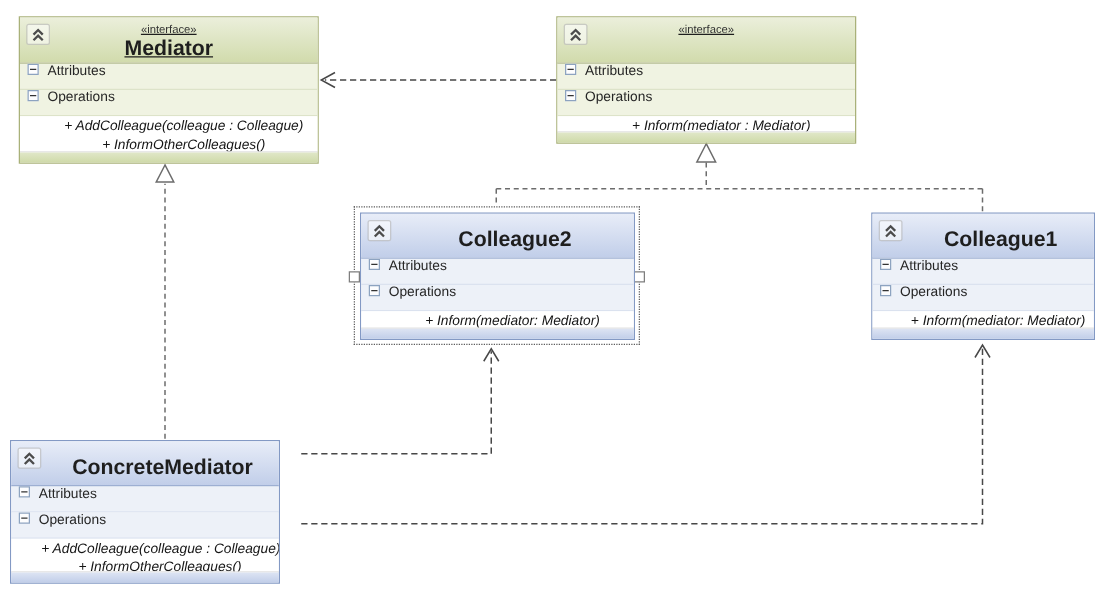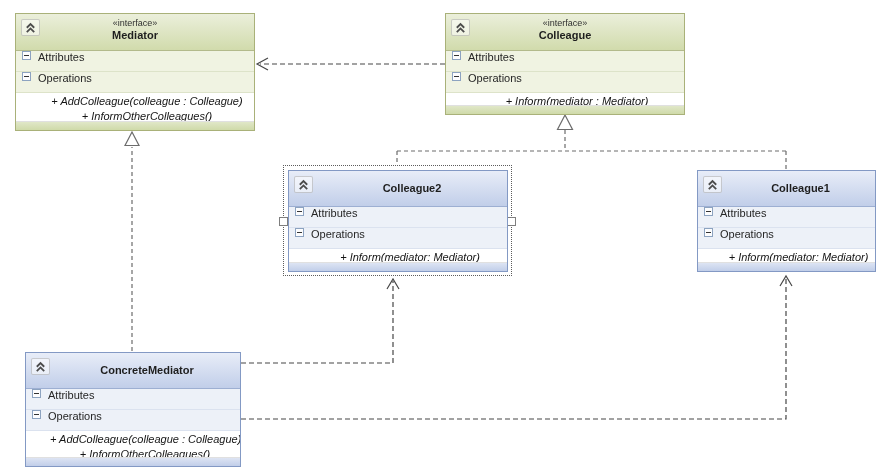--- a/index.html
+++ b/index.html
@@ -8,26 +8,26 @@
     font-family:"Liberation Sans",sans-serif;overflow:hidden;
   }
   
   .uml{
     position:absolute;display:flex;flex-direction:column;box-sizing:border-box;
     font-size:11px;color:#1e1e1e;
   }
   .uml.green{border:1px solid #a9b179;}
   .uml.blue{border:1px solid #8399c4;}
   .hd{position:relative;flex:0 0 auto;text-align:center;box-sizing:border-box;}
-  .green .hd{background:linear-gradient(#ebefdb,#d1dbac);border-bottom:1px solid #b3ba8c;}
+  .green .hd{background:linear-gradient(#ebefdb,#d1dbac);border-bottom:1px solid #b3ba8c;text-decoration:underline;}
   .blue  .hd{background:linear-gradient(#e8edf8,#c1cee9);border-bottom:1px solid #9dafd2;padding-left:28px;}
   .hd.two{height:37px;}
   .hd.one{height:36px;}
   .stereo{font-size:9px;padding-top:4px;color:#303030;}
-  .title{font-weight:bold;font-size:11px;padding-top:1px;text-align:center;}
+  .title{font-weight:bold;font-size:17px;padding-top:1px;text-align:center;}
   .hd.one .title{padding-top:11px;}
   .chev{
     position:absolute;left:5px;top:5px;width:17px;height:15px;
     background:rgba(255,255,255,.55);border:1px solid rgba(120,120,120,.35);
     border-radius:2px;display:flex;align-items:center;justify-content:center;
   }
   .chev svg{display:block;}
   .row{
     flex:0 0 21px;display:flex;align-items:flex-start;box-sizing:border-box;
   }
@@ -130,21 +130,20 @@
   </div>
 
   <div class="uml green" style="left:445px;top:13px;width:240px;height:102px">
     <div class="hd two">
       <span class="chev">
         <svg width="13" height="12" viewBox="0 0 14 13">
             <path d="M3 6.2 L7 2.2 L11 6.2 M3 11 L7 7 L11 11" stroke="#4c4c4c" stroke-width="2" fill="none"></path>
           </svg>
       </span>
       <div class="stereo">«interface»</div>
-      <div class="title">Colleague</div>
     </div>
     <div class="row">
       <span class="minus"></span>
       <span class="rowlbl">Attributes</span>
     </div>
     <div class="row">
       <span class="minus"></span>
       <span class="rowlbl">Operations</span>
     </div>
     <div class="content">
@@ -196,21 +195,21 @@
     <div class="row">
       <span class="minus"></span>
       <span class="rowlbl">Operations</span>
     </div>
     <div class="content">
       <div class="method">+ Inform(mediator: Mediator)</div>
     </div>
     <div class="strip"></div>
   </div>
 
-  <div class="uml blue" style="left:25px;top:352px;width:216px;height:115px">
+  <div class="uml blue" style="left:8px;top:352px;width:216px;height:115px">
     <div class="hd one">
       <span class="chev">
         <svg width="13" height="12" viewBox="0 0 14 13">
             <path d="M3 6.2 L7 2.2 L11 6.2 M3 11 L7 7 L11 11" stroke="#4c4c4c" stroke-width="2" fill="none"></path>
           </svg>
       </span>
       <div class="title">ConcreteMediator</div>
     </div>
     <div class="row">
       <span class="minus"></span>

